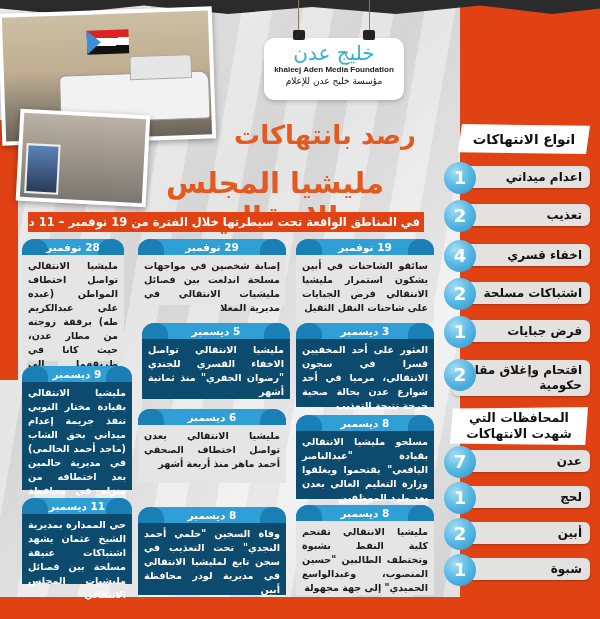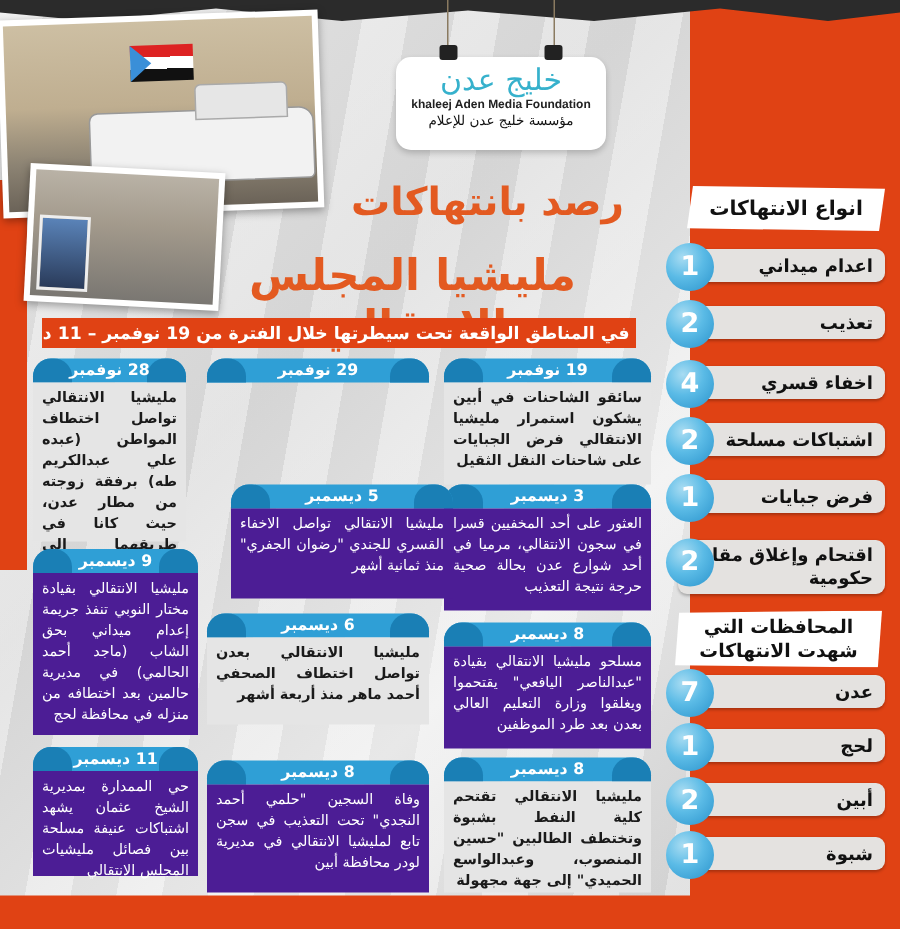--- a/index.html
+++ b/index.html
@@ -87,21 +87,21 @@
     content: ""; position: absolute; top: 0; width: 26px; height: 16px; background: #1a7fb5; border-radius: 12px 12px 0 0;
   }
   .card .tab::before { left: 0; }
   .card .tab::after { right: 0; }
   .card .tab span { position: relative; z-index: 2; }
   .card .body {
     position: absolute; top: 16px; left: 0; right: 0; bottom: 0;
     padding: 4px 6px; font-size: 9.6px; line-height: 14px; text-align: justify; font-weight: bold;
   }
   .card.light .body { background: #e5e5e5; color: #1a1a1a; }
-  .card.dark .body { background: #4c1d95; color: #fff; font-weight: normal; }
+  .card.dark .body { background: #0c4a6e; color: #fff; font-weight: bold; }
 
   
   .sidebar-head {
     position: absolute; left: 458px; top: 124px; width: 132px; height: 30px;
     background: #fff; color: #111; font-weight: bold; font-size: 13.5px; text-align: center; line-height: 30px;
     clip-path: polygon(3% 0, 100% 6%, 97% 100%, 0 94%);
   }
   .gov-head {
     position: absolute; left: 450px; top: 407px; width: 138px; height: 38px;
     background: #fff; color: #111; font-weight: bold; font-size: 12.5px; text-align: center; line-height: 16px; padding-top: 3px;
@@ -169,22 +169,23 @@
   <div class="tab"><span>8 ديسمبر</span></div>
   <div class="body">مسلحو مليشيا الانتقالي بقيادة "عبدالناصر اليافعي" يقتحموا ويغلقوا وزارة التعليم العالي بعدن بعد طرد الموظفين</div>
 </div>
 <div class="card light" style="left:296px; top:505px; width:138px; height:90px;">
   <div class="tab"><span>8 ديسمبر</span></div>
   <div class="body">مليشيا الانتقالي تقتحم كلية النفط بشبوة وتختطف الطالبين "حسين المنصوب، وعبدالواسع الحميدي" إلى جهة مجهولة</div>
 </div>
 
 <div class="card light" style="left:138px; top:239px; width:148px; height:66px;">
   <div class="tab"><span>29 نوفمبر</span></div>
-</div>
-<div class="card dark" style="left:154px; top:323px; width:148px; height:76px;">
+  <div class="body">إصابة شخصين في مواجهات مسلحة اندلعت بين فصائل مليشيات الانتقالي في مديرية المعلا</div>
+</div>
+<div class="card dark" style="left:142px; top:323px; width:148px; height:76px;">
   <div class="tab"><span>5 ديسمبر</span></div>
   <div class="body">مليشيا الانتقالي تواصل الاخفاء القسري للجندي "رضوان الجفري" منذ ثمانية أشهر</div>
 </div>
 <div class="card light" style="left:138px; top:409px; width:148px; height:74px;">
   <div class="tab"><span>6 ديسمبر</span></div>
   <div class="body">مليشيا الانتقالي بعدن تواصل اختطاف الصحفي أحمد ماهر منذ أربعة أشهر</div>
 </div>
 <div class="card dark" style="left:138px; top:507px; width:148px; height:88px;">
   <div class="tab"><span>8 ديسمبر</span></div>
   <div class="body">وفاة السجين "حلمي أحمد النجدي" تحت التعذيب في سجن تابع لمليشيا الانتقالي في مديرية لودر محافظة أبين</div>

